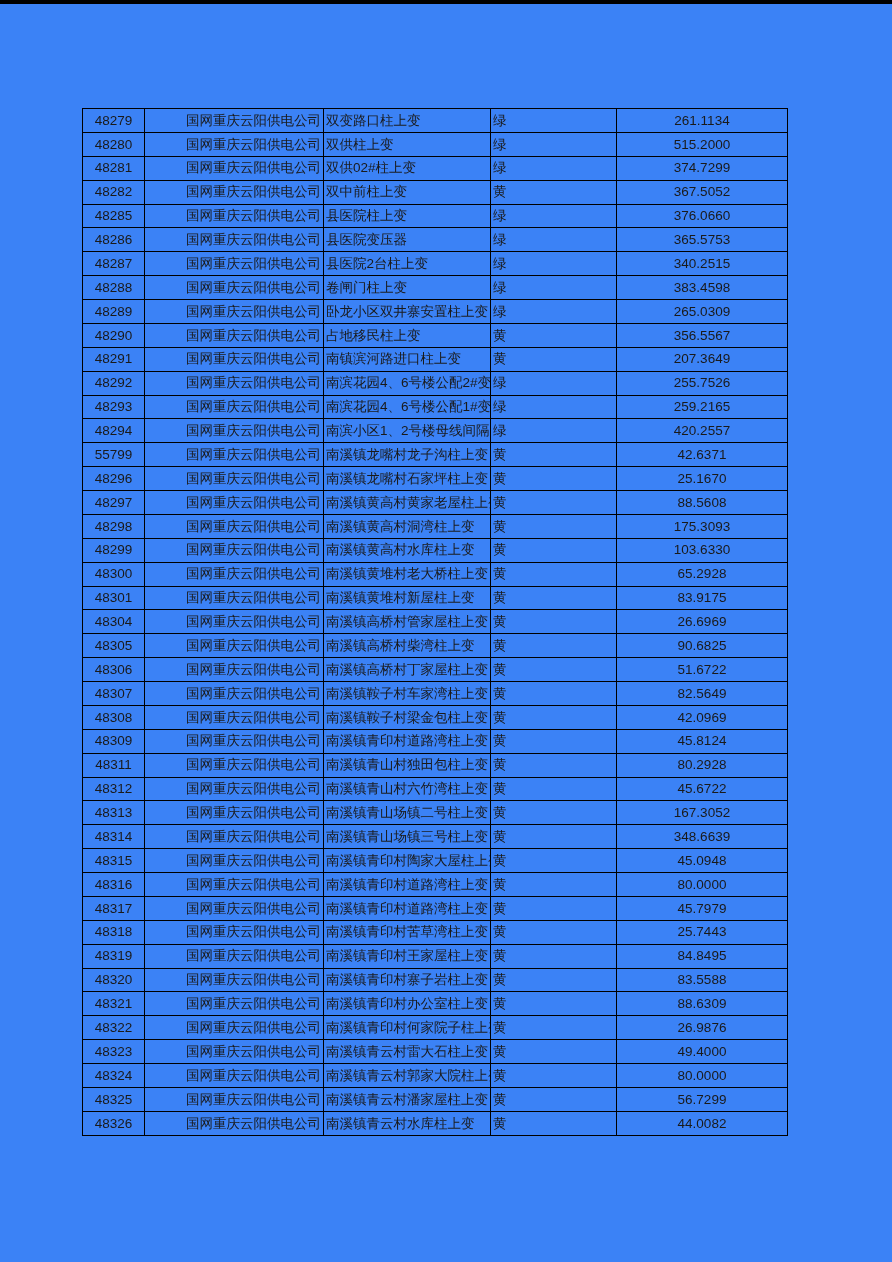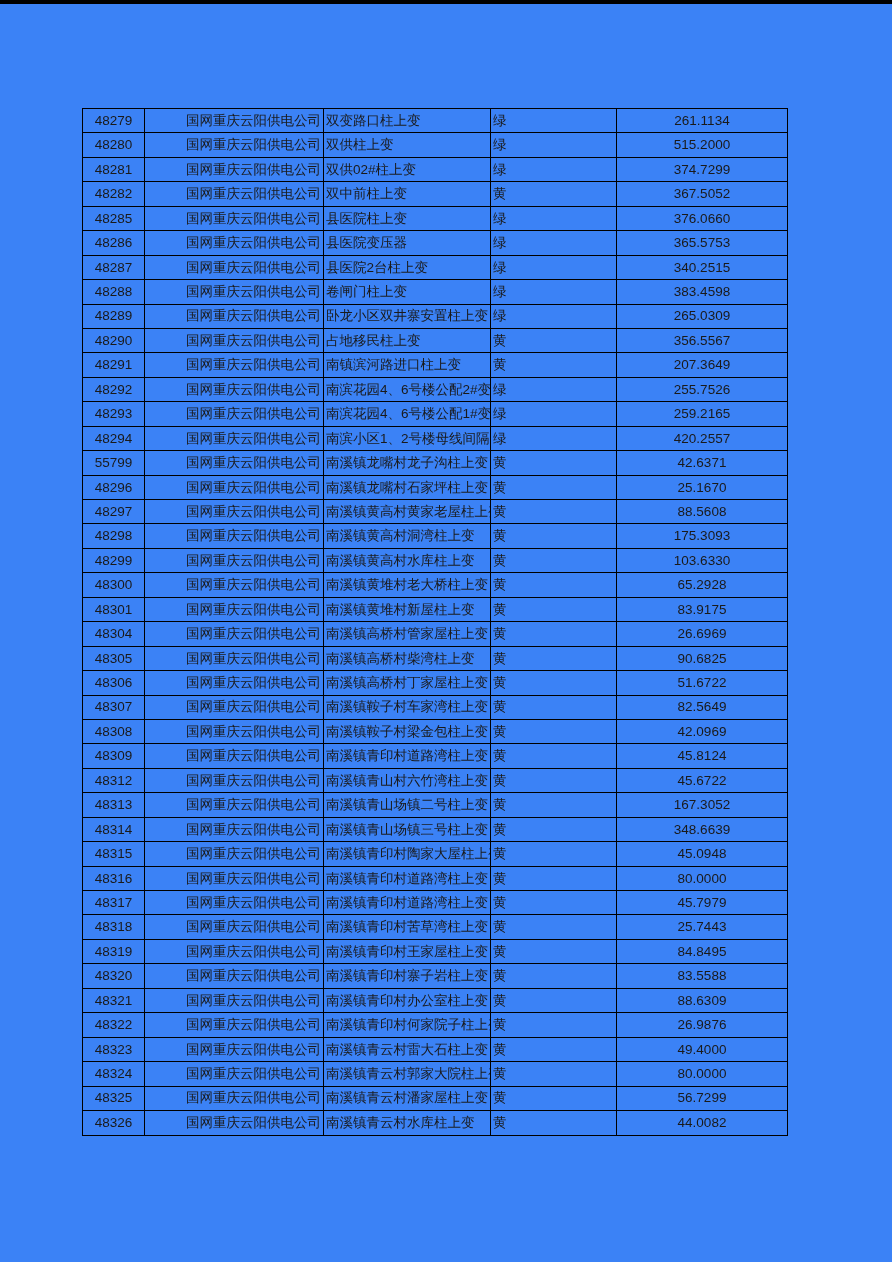--- a/index.html
+++ b/index.html
@@ -284,20 +284,27 @@
 
   <tr>
     <td class="c-id">48309</td>
     <td class="c-company">国网重庆云阳供电公司</td>
     <td class="c-name">南溪镇青印村道路湾柱上变</td>
     <td class="c-flag">黄</td>
     <td class="c-value">45.8124</td>
   </tr>
 
 
+  <tr>
+    <td class="c-id">48311</td>
+    <td class="c-company">国网重庆云阳供电公司</td>
+    <td class="c-name">南溪镇青山村独田包柱上变</td>
+    <td class="c-flag">黄</td>
+    <td class="c-value">80.2928</td>
+  </tr>
 
   <tr>
     <td class="c-id">48312</td>
     <td class="c-company">国网重庆云阳供电公司</td>
     <td class="c-name">南溪镇青山村六竹湾柱上变</td>
     <td class="c-flag">黄</td>
     <td class="c-value">45.6722</td>
   </tr>
 
   <tr>

